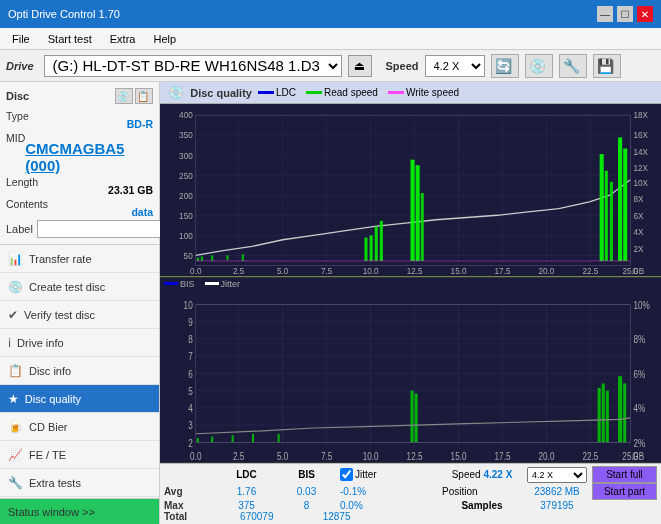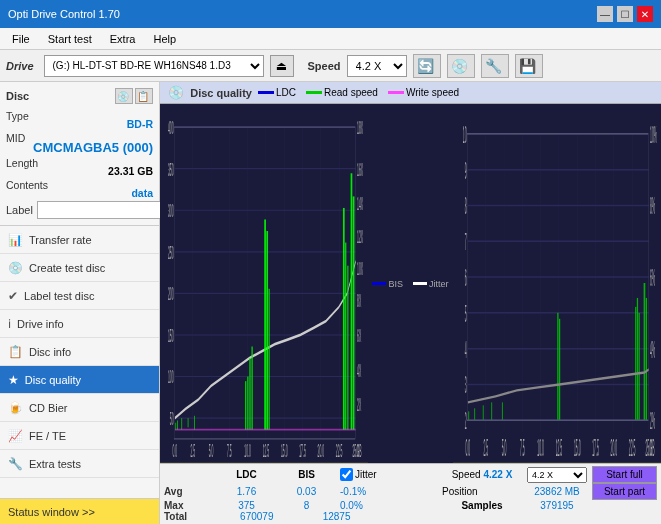--- a/index.html
+++ b/index.html
@@ -51,21 +51,21 @@
       border-bottom: 1px solid #ccc;
       height: 32px;
       display: flex;
       align-items: center;
       padding: 0 6px;
       gap: 6px;
     }
     .drive-label { font-size: 11px; font-weight: bold; color: #333; margin-right: 4px; font-style: italic; }
     .drive-select {
       height: 22px;
-      font-size: 10px;
+      font-size: 15px;
       border: 1px solid #999;
       background: white;
       padding: 0 4px;
       min-width: 220px;
     }
     .drive-icon-btn {
       width: 24px; height: 22px;
       background: #e0e0e0;
       border: 1px solid #999;
       cursor: pointer;
@@ -165,21 +165,21 @@
     
     .status-section {
       border-top: 1px solid #ccc;
       height: 26px;
       display: flex;
       align-items: center;
       padding: 0 8px;
       cursor: pointer;
       font-size: 11px;
       color: #333;
-      background: #fde047;
+      background: #22c55e;
     }
 
     
     .content-area {
       flex: 1;
       display: flex;
       flex-direction: column;
       background: #fff;
       overflow: hidden;
     }
@@ -196,21 +196,22 @@
     }
     .quality-title { font-size: 11px; font-weight: bold; color: #333; }
     .legend { display: flex; gap: 10px; align-items: center; font-size: 10px; }
     .legend-item { display: flex; align-items: center; gap: 2px; }
     .legend-color { width: 16px; height: 3px; }
 
     
     .charts-container {
       flex: 1;
       display: flex;
-      background: #22c55e;
+      flex-direction: column;
+      background: #bef264;
       overflow: hidden;
     }
 
     
     .chart-upper, .chart-lower {
       flex: 1;
       position: relative;
       border-bottom: 1px solid #333;
     }
     .chart-svg {
@@ -285,21 +286,21 @@
             <div class="disc-icon-sm">💿</div>
             <div class="disc-icon-sm">📋</div>
           </div>
         </div>
         <div class="disc-field">
           <span class="disc-field-label">Type</span>
           <span class="disc-field-value">BD-R</span>
         </div>
         <div class="disc-field">
           <span class="disc-field-label">MID</span>
-          <span class="disc-field-value" style="font-size:13px;">CMCMAGBA5 (000)</span>
+          <span class="disc-field-value" style="font-size:15px;text-decoration:underline;">CMCMAGBA5 (000)</span>
         </div>
         <div class="disc-field">
           <span class="disc-field-label">Length</span>
           <span class="disc-field-value black">23.31 GB</span>
         </div>
         <div class="disc-field">
           <span class="disc-field-label">Contents</span>
           <span class="disc-field-value">data</span>
         </div>
         <div class="label-row">
@@ -313,21 +314,21 @@
         <div class="nav-item">
           <span class="nav-icon">📊</span>
           <span>Transfer rate</span>
         </div>
         <div class="nav-item">
           <span class="nav-icon">💿</span>
           <span>Create test disc</span>
         </div>
         <div class="nav-item">
           <span class="nav-icon">✔</span>
-          <span>Label test disc</span>
+          <span>Verify test disc</span>
         </div>
         <div class="nav-item">
           <span class="nav-icon">ℹ</span>
           <span>Drive info</span>
         </div>
         <div class="nav-item">
           <span class="nav-icon">📋</span>
           <span>Disc info</span>
         </div>
         <div class="nav-item active">

